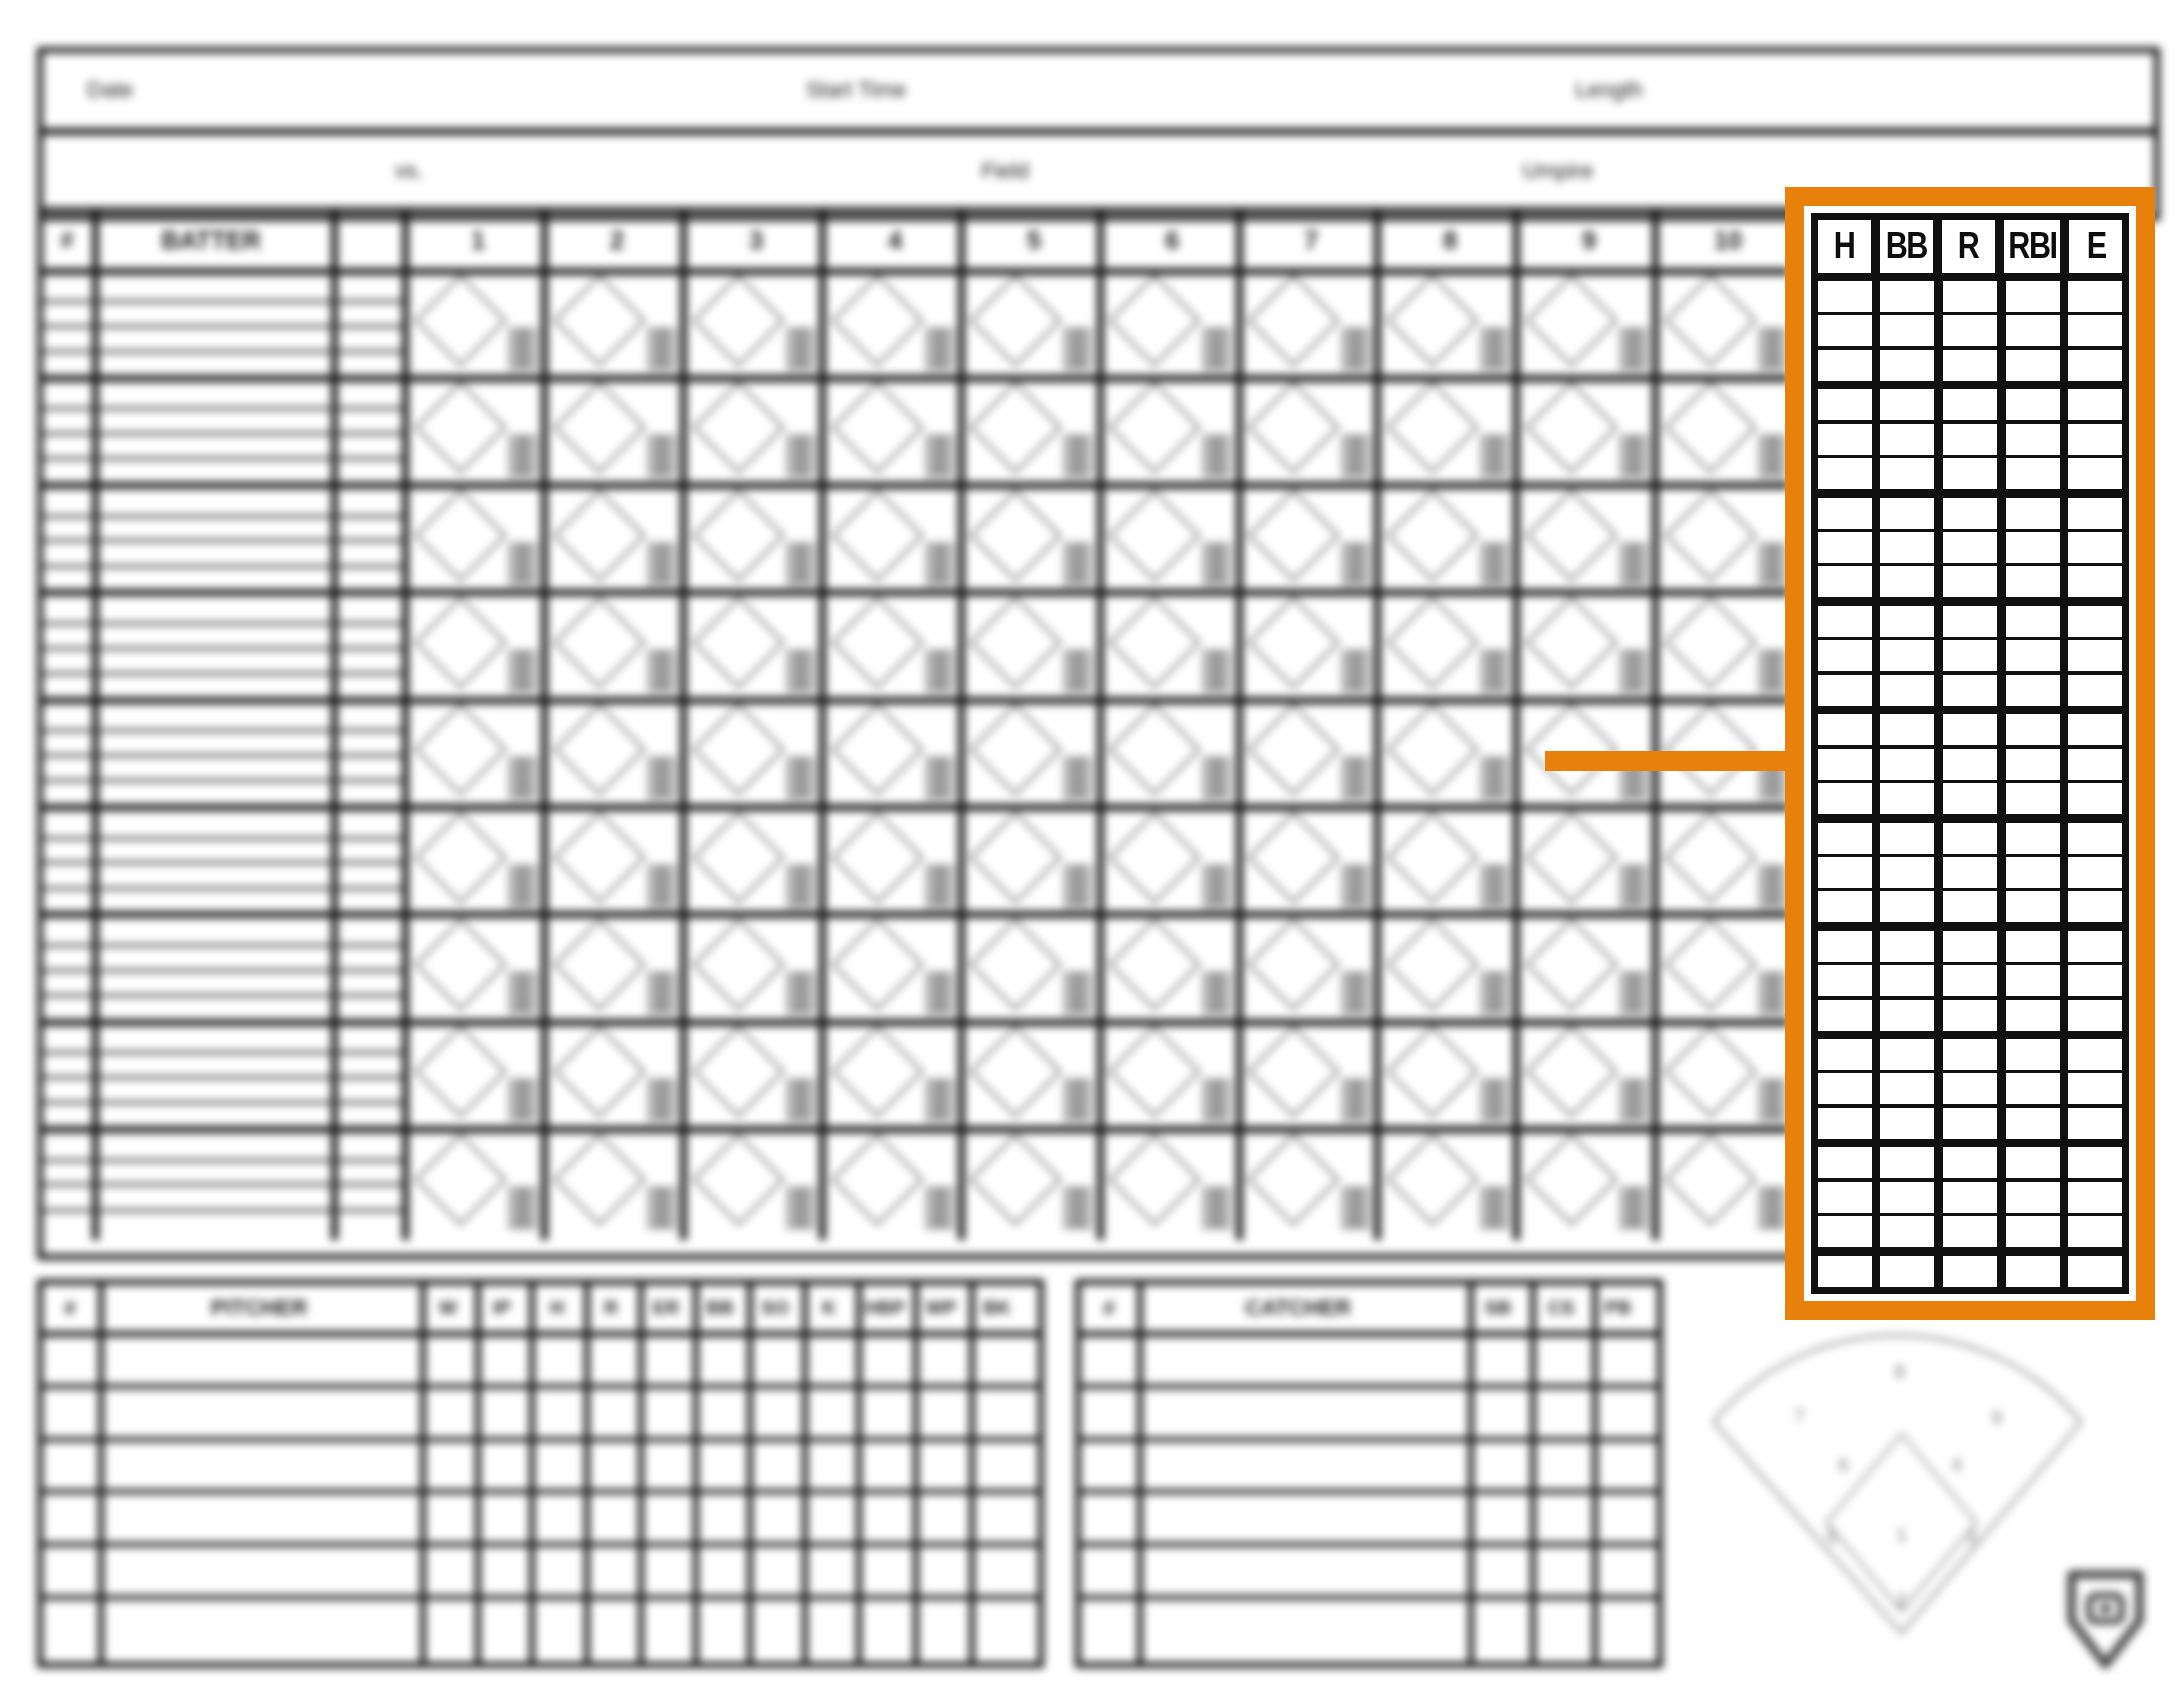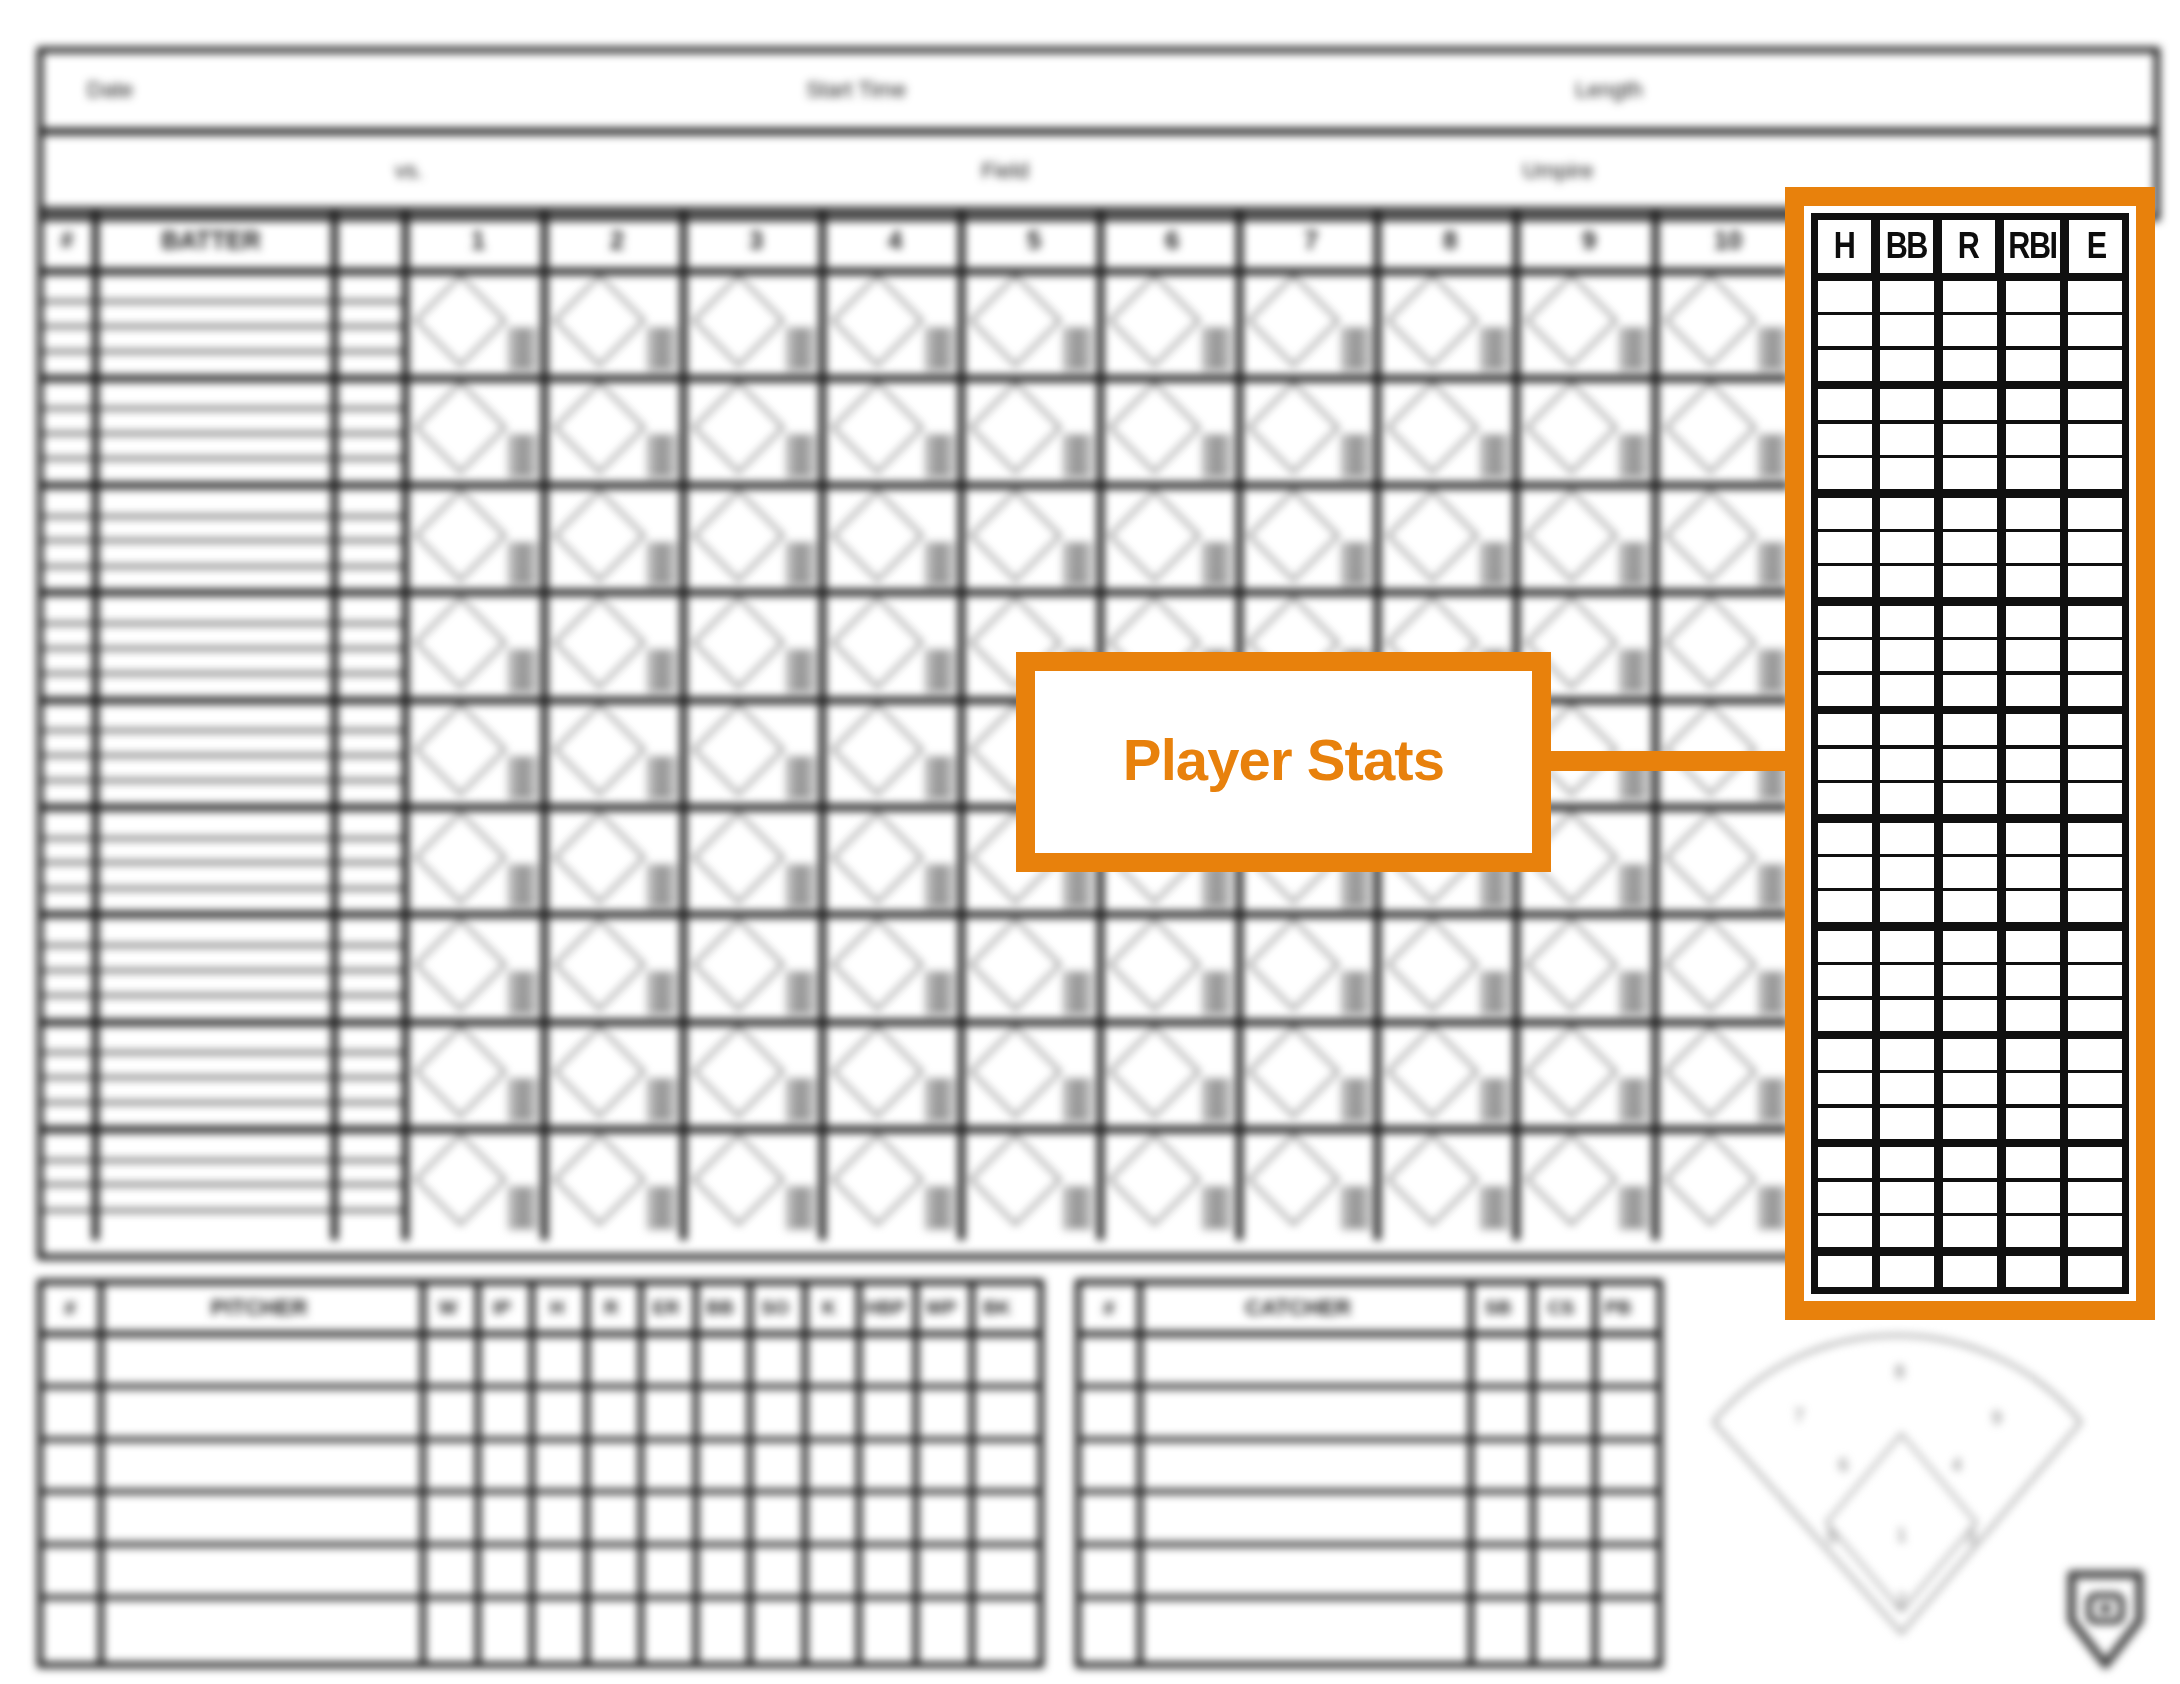--- a/index.html
+++ b/index.html
@@ -1043,18 +1043,15 @@
               <div class="st-cell"></div>
               <div class="st-cell"></div>
               <div class="st-cell"></div>
               <div class="st-cell"></div>
               <div class="st-cell"></div>
             </div>
           </div>
       </div>
     </div>
 
-    <div id="callout" style="border-color: rgb(232, 129, 12);">
-      <span style="color: rgb(232, 129, 12);">Player Stats</span>
-    </div>
   </div>
 </div>
 
 
 </body></html>

